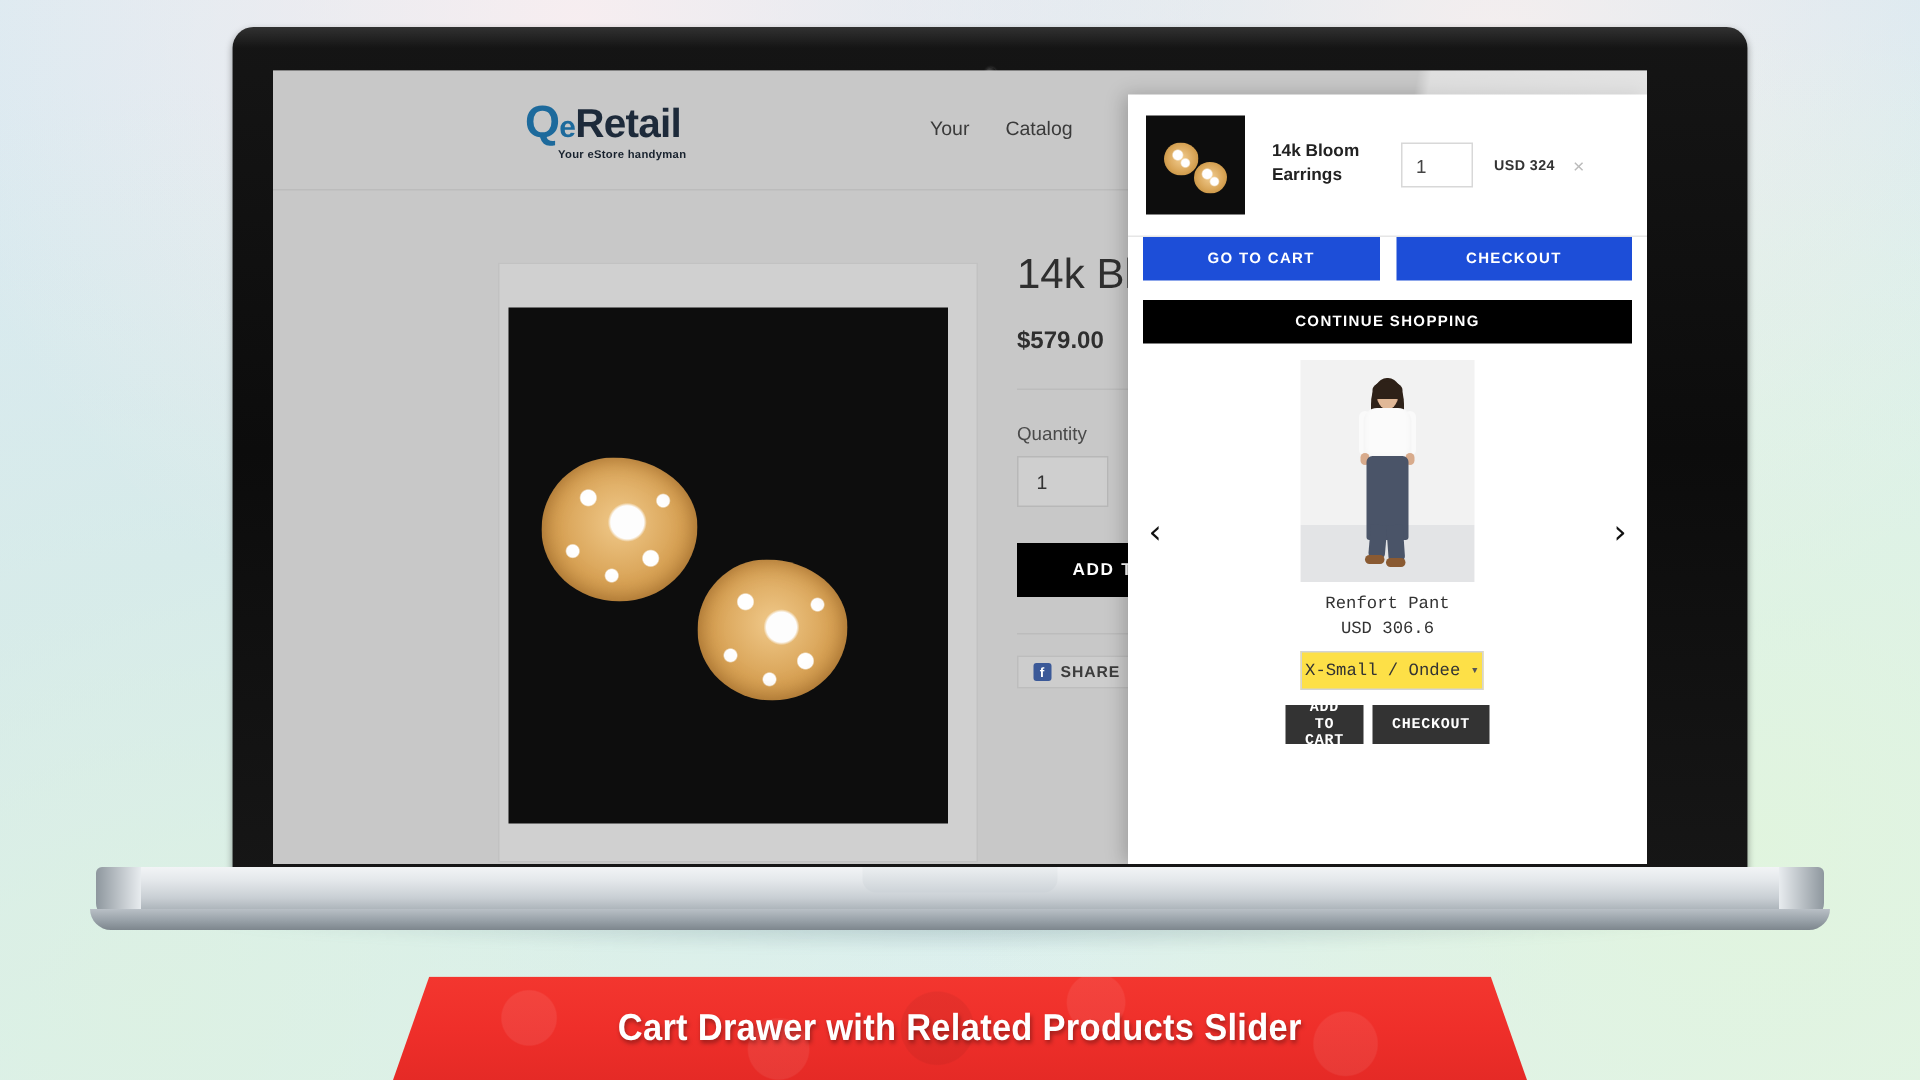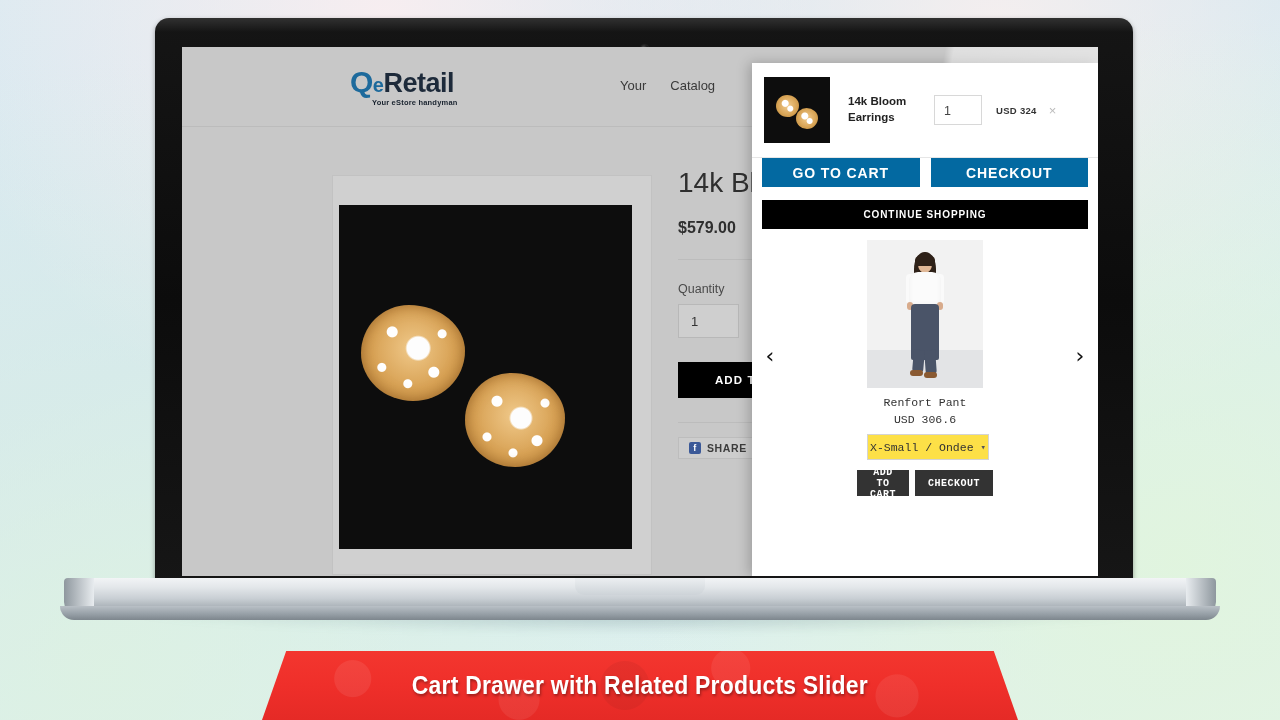--- a/index.html
+++ b/index.html
@@ -15,20 +15,21 @@
     position:relative;
   }
   .stage{position:absolute;inset:0;}
 
   
   .laptop-lid{
     position:absolute;left:155px;top:18px;width:978px;height:565px;
     background:linear-gradient(180deg,#151515 0%,#0c0c0c 50%,#161616 100%);
     border-radius:14px 14px 4px 4px;
     box-shadow:0 2px 5px rgba(0,0,0,.35);
+    padding-left:32px;
   }
   .bezel-gloss{
     position:absolute;left:0;top:0;width:100%;height:14px;
     background:linear-gradient(180deg,rgba(255,255,255,.12),rgba(255,255,255,0));
     border-radius:14px 14px 0 0;
   }
   .webcam{
     position:absolute;left:50%;top:27px;width:7px;height:7px;margin-left:-3.5px;
     border-radius:50%;
     background:radial-gradient(circle at 35% 35%,#4a4a4a,#101010 70%);
@@ -191,21 +192,21 @@
   .ci-price{margin-left:14px;font-size:9.5px;font-weight:bold;color:#333;letter-spacing:.3px;}
   .ci-x{margin-left:12px;font-size:13px;color:#bbb;cursor:pointer;}
 
   .subtotal{
     text-align:right;padding:16px 12px 13px 0;
     font-size:17.5px;font-weight:bold;color:#111;letter-spacing:.2px;
   }
   .drawer-btns{padding:0 10px;}
   .row2{display:flex;gap:11px;}
   .dbtn{
-    flex:1;height:29px;background:#0369a1;color:#fff;font-size:14px;font-weight:bold;
+    flex:1;height:29px;background:#1d4ed8;color:#fff;font-size:10px;font-weight:bold;
     letter-spacing:.9px;display:flex;align-items:center;justify-content:center;
   }
   .dbtn-full{
     margin-top:13px;height:29px;background:#000;color:#fff;font-size:10px;font-weight:bold;
     letter-spacing:.9px;display:flex;align-items:center;justify-content:center;
   }
   .rel-title{
     text-align:center;margin-top:15px;font-size:11px;font-weight:bold;
     color:#111;letter-spacing:2.2px;
   }

